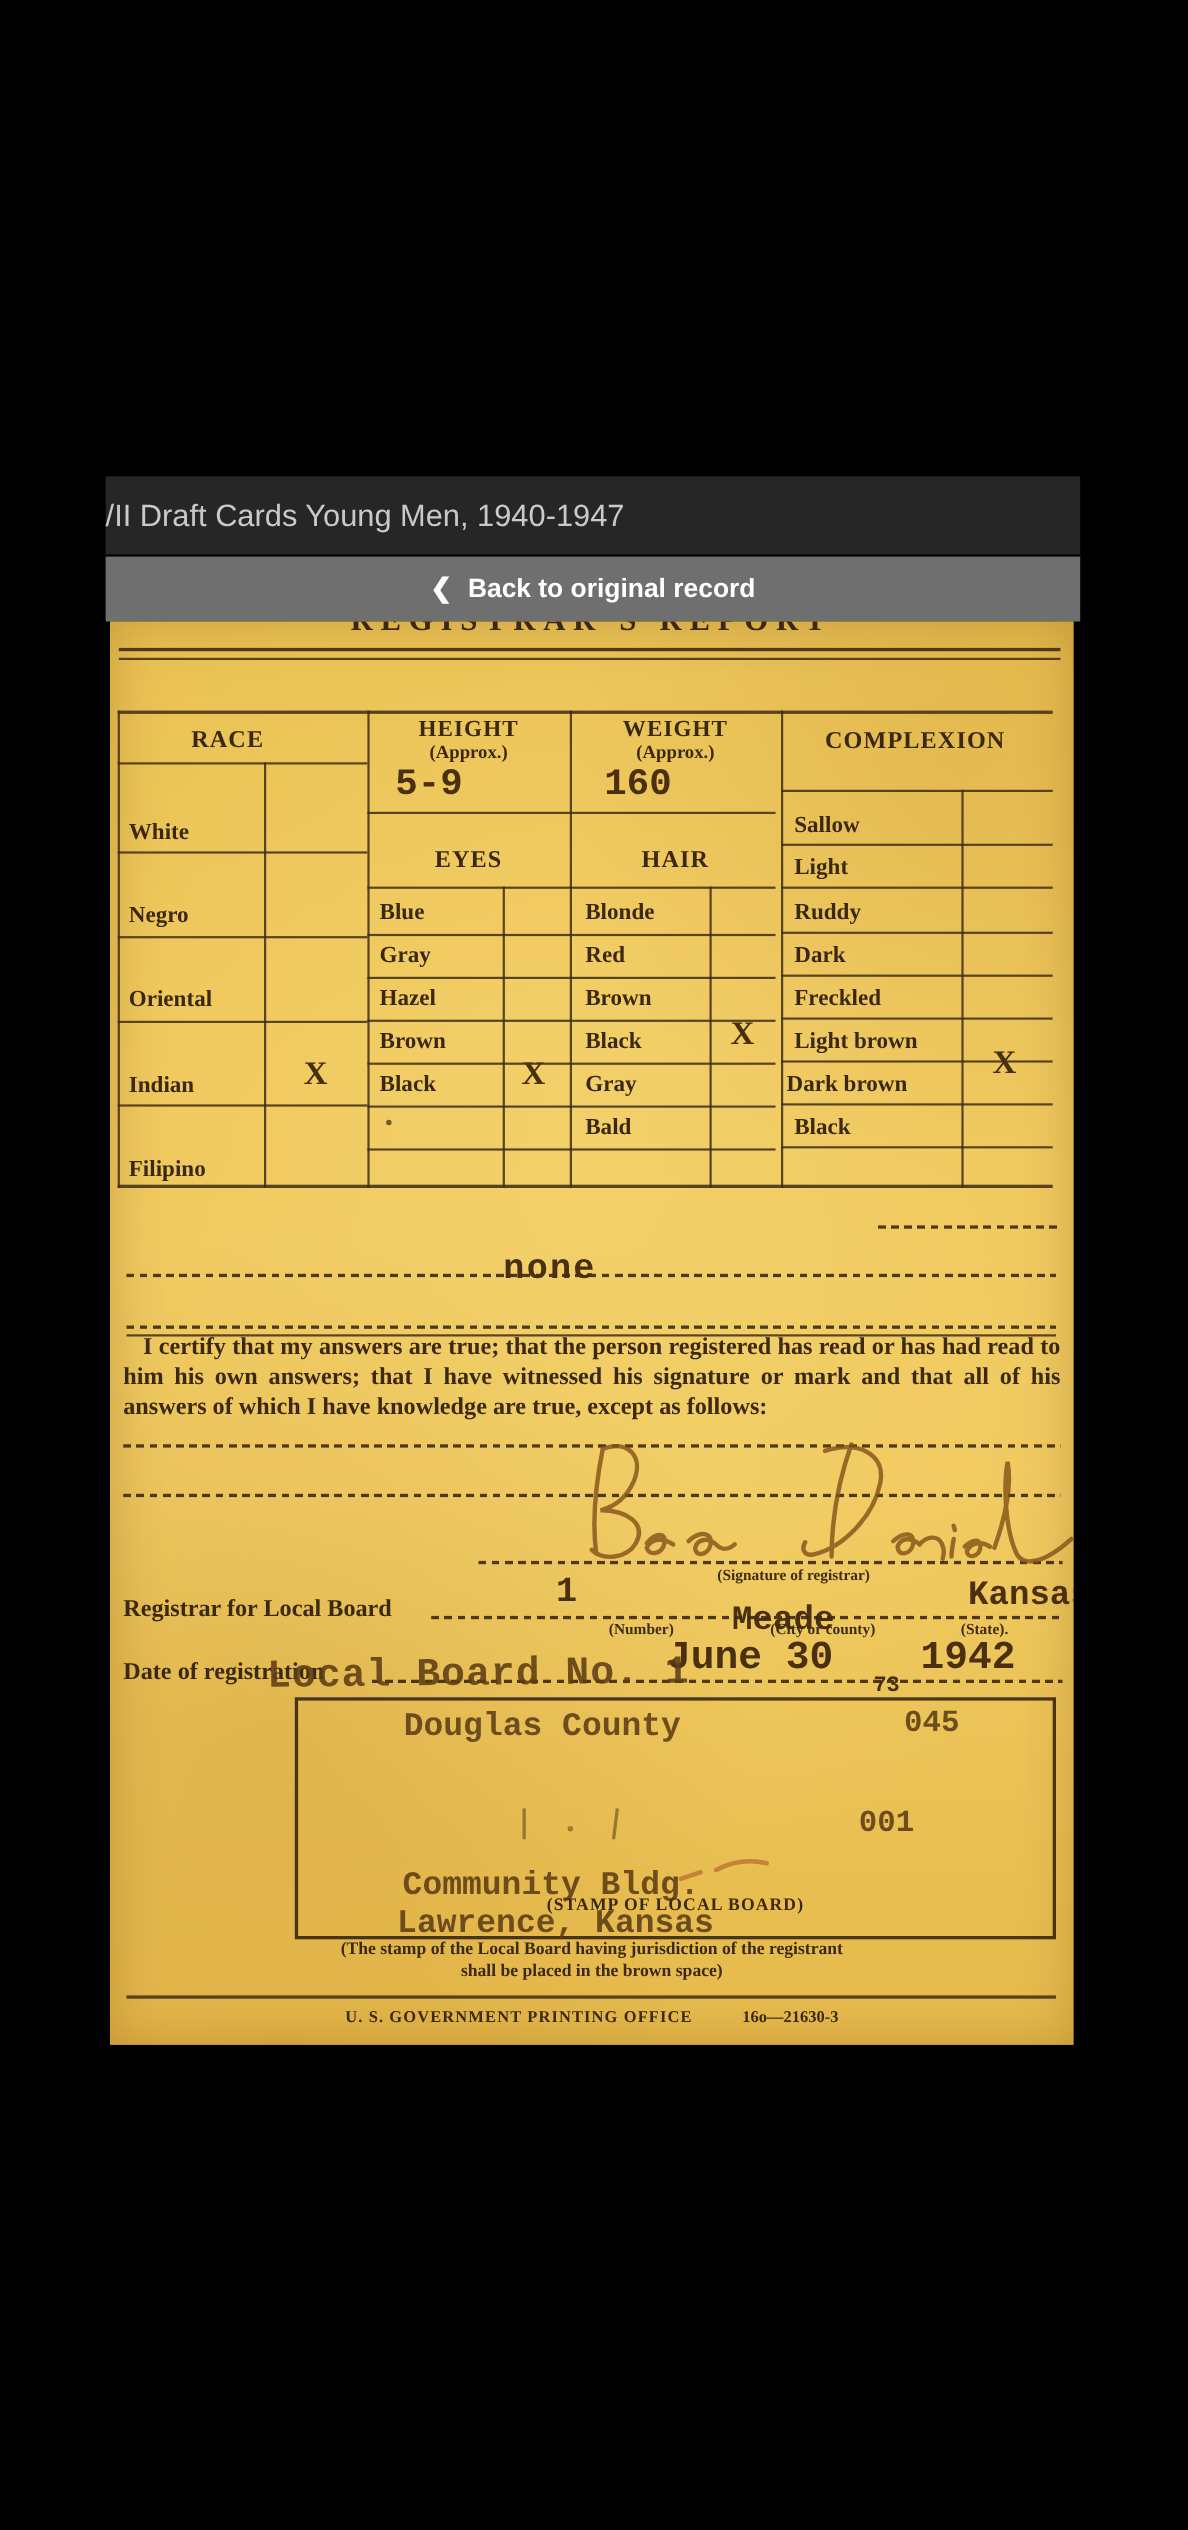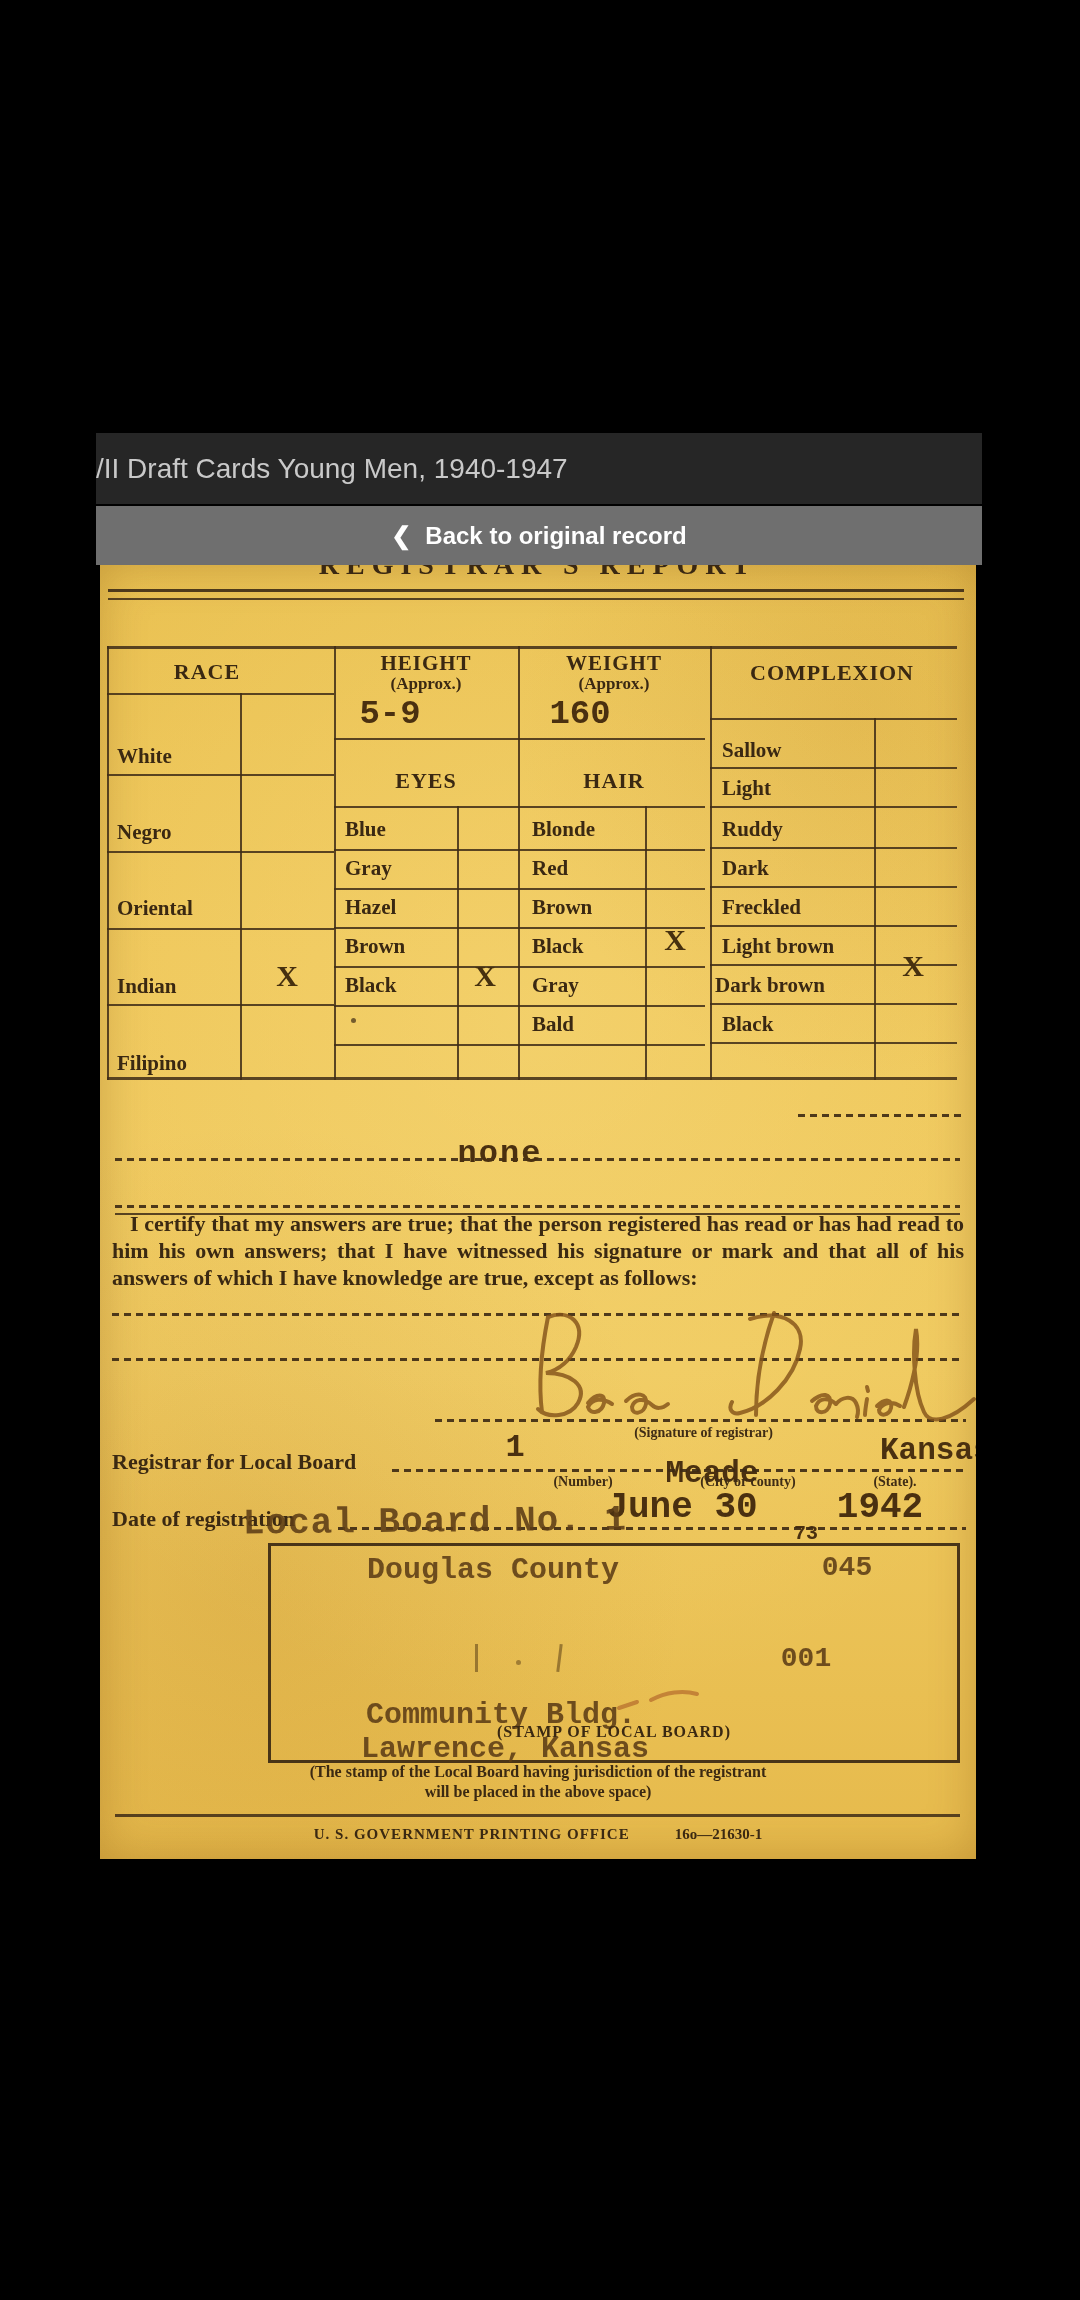--- a/index.html
+++ b/index.html
@@ -162,21 +162,21 @@
         <path d="M344,6 C332,40 326,76 326,108"></path>
         <path d="M382,94 C392,85 402,86 400,97 C398,107 386,108 386,99 C389,91 398,90 406,97"></path>
         <path d="M406,97 C412,90 422,88 426,96 C429,102 428,107 427,110"></path>
         <path d="M437,92 C436,98 435,104 435,108"></path>
         <path d="M437,80 L438,84"></path>
         <path d="M447,99 C455,91 463,92 461,101 C459,109 449,110 449,103 C453,95 463,94 470,99"></path>
         <path d="M474,100 C484,72 490,44 486,22 C482,44 484,84 494,105 C500,118 520,114 544,92"></path>
       </g>
     </svg>
 
-    <div class="smallcap cc" style="left:594px;top:868px;padding-left:19px;">(Signature of registrar)</div>
+    <div class="smallcap cc" style="left:612px;top:868px;padding-left:19px;">(Signature of registrar)</div>
 
     <div class="abs type cc" style="left:415px;top:882px;font-size:32px;">1</div>
     <div class="abs type cc" style="left:612px;top:884px;font-size:31px;margin-top:24px;">Meade</div>
     <div class="abs type" style="left:780px;top:868px;font-size:31px;">Kansas</div>
 
     <div class="abs cy" style="left:12px;top:897px;font-size:22px;font-weight:bold;white-space:nowrap;color:#3b2912;">Registrar for Local Board</div>
     <div class="dash" style="left:292px;top:904px;width:574px;"></div>
 
     <div class="smallcap cc" style="left:483px;top:917px;">(Number)</div>
     <div class="smallcap cc" style="left:648px;top:917px;">(City or county)</div>
@@ -199,23 +199,23 @@
       <div class="tick" style="left:287px;top:98px;height:28px;transform:rotate(7deg);"></div>
       <div class="abs type stampink cc" style="left:230px;top:169px;font-size:30px;">Community Bldg.</div>
       <div class="abs cc" style="left:343px;top:186px;font-size:16px;font-weight:bold;white-space:nowrap;color:#3b2912;letter-spacing:1px;">(STAMP OF LOCAL BOARD)</div>
       <div class="abs type stampink cc" style="left:234px;top:203px;font-size:30px;">Lawrence, Kansas</div>
       <svg class="abs" style="left:340px;top:142px;" width="90" height="26" viewBox="0 0 90 26">
         <path d="M8,20 L26,14 M40,12 C55,4 72,2 86,6" fill="none" stroke="rgba(160,72,28,.5)" stroke-width="4" stroke-linecap="round"></path>
       </svg>
     </div>
 
     <div class="note" style="top:1198px;">(The stamp of the Local Board having jurisdiction of the registrant</div>
-    <div class="note" style="top:1218px;">will be placed in the above space)</div>
+    <div class="note" style="top:1218px;">shall be placed in the brown space)</div>
 
     <div class="hl" style="left:15px;top:1249px;width:845px;height:3px;"></div>
 
     <div class="abs" style="left:0;top:1261px;width:876px;display:flex;justify-content:center;gap:45px;">
       <span style="font-size:15px;font-weight:bold;letter-spacing:1px;color:#3b2912;">U. S. GOVERNMENT PRINTING OFFICE</span>
-      <span style="font-size:15px;font-weight:bold;color:#3b2912;">16o—21630-1</span>
+      <span style="font-size:15px;font-weight:bold;color:#3b2912;">16o—21630-3</span>
     </div>
 
   </div>
 </div>
 
 </body></html>

